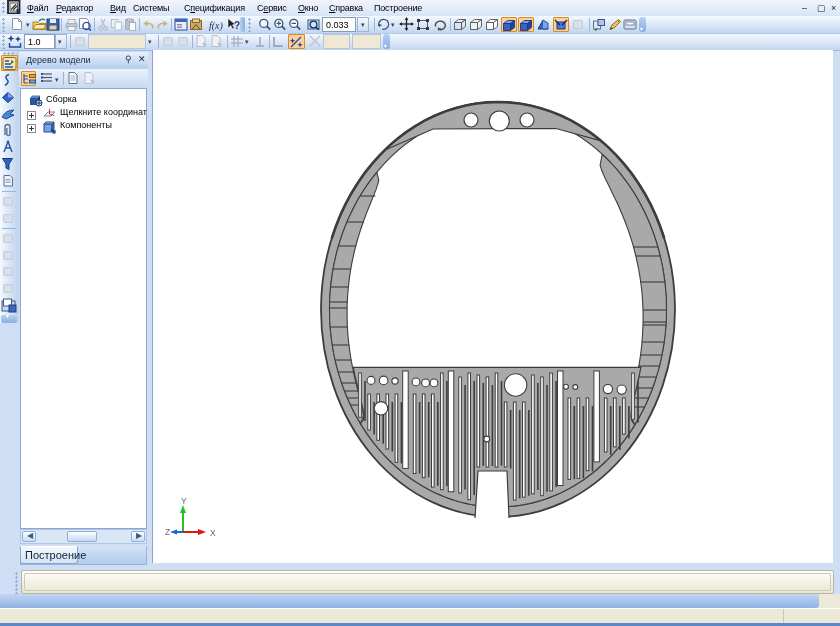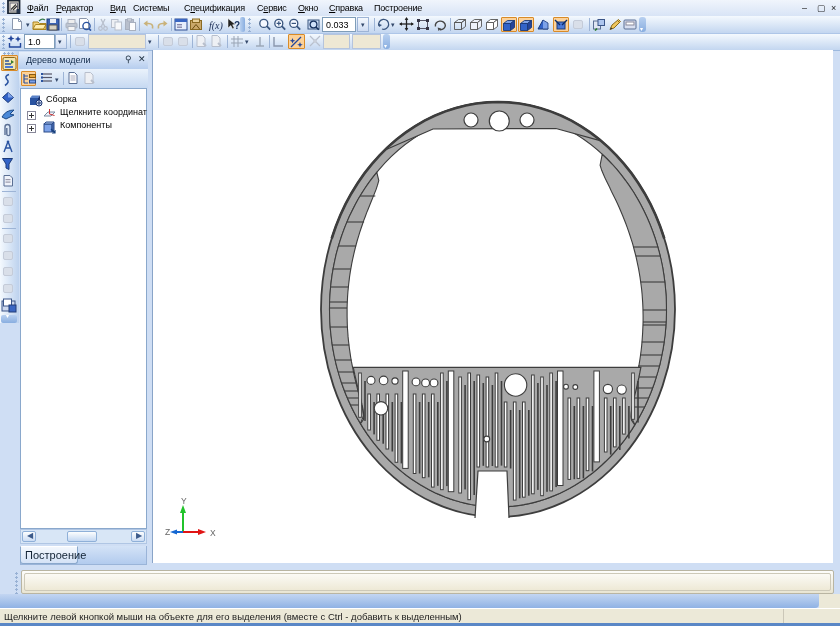--- a/index.html
+++ b/index.html
@@ -594,16 +594,15 @@
       </g>
 </svg>
 </div>
 <div class="grip" style="left:15px;top:572px;height:30px;"></div>
 <div class="abs" id="propbar">
     <div style="position:absolute;left:2px;top:2px;right:2px;height:18px;background:linear-gradient(#fbfaf5,#eee9d6);border:1px solid #cdc9b8;border-radius:2px;"></div>
   </div>
 <div class="abs" style="left:819px;top:594px;width:21px;height:14px;background:#ece9d8;"></div>
 <div class="abs" id="bluestrip"></div>
 <div class="abs" id="status">
-    <span style="position:absolute;left:4px;top:2px;">Щелкните левой кнопкой мыши на объекте для его выделения (вместе с Ctrl - добавить к выделенным)</span>
 <div style="position:absolute;left:783px;top:0;width:1px;height:15px;background:#cbc7b8;"></div>
   </div>
 <div class="abs" id="bottomline"></div>
 
 </body></html>

